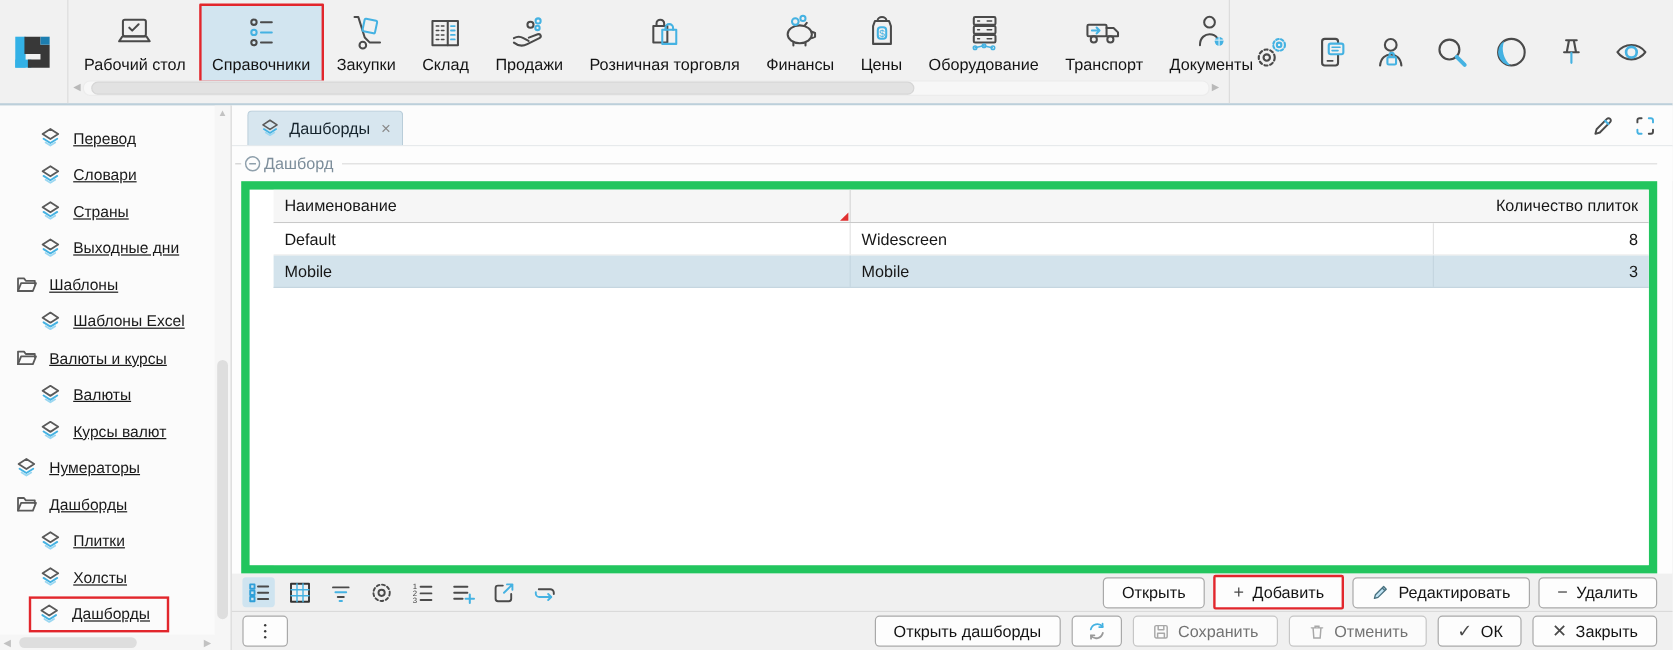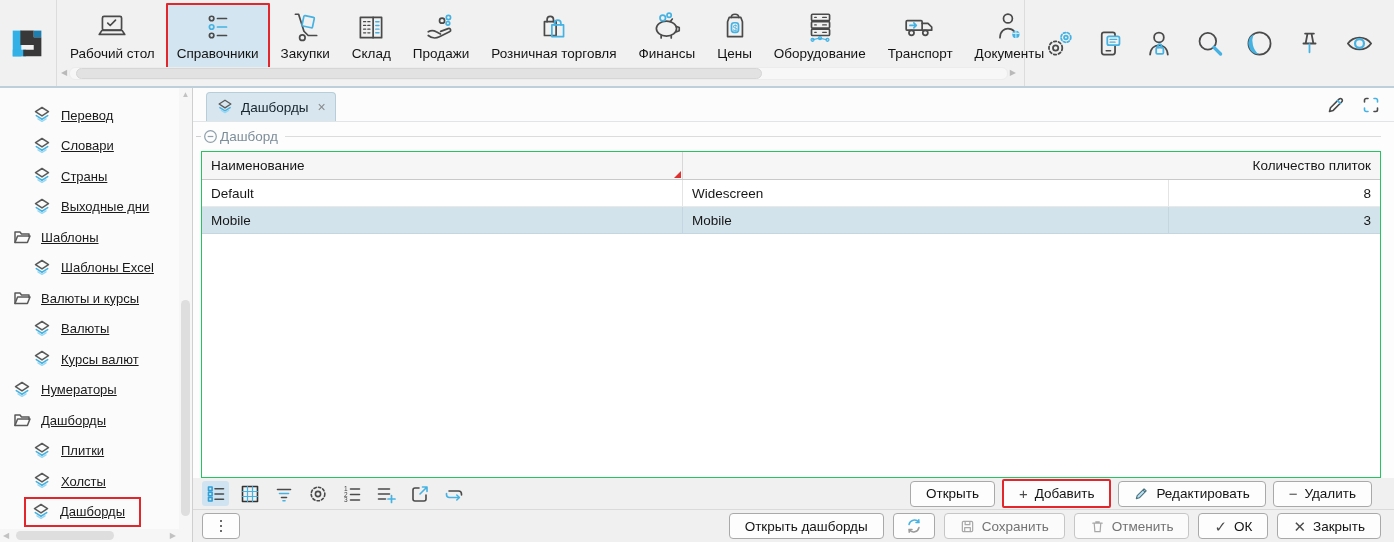--- a/index.html
+++ b/index.html
@@ -47,35 +47,35 @@
   .tab{height:28px;display:flex;align-items:center;gap:7px;padding:0 7px 0 9px;background:#d7e6ef;
        border:1px solid #b9cdd9;border-bottom:none;border-radius:4px 4px 0 0;font-size:13.5px;color:#17252e;}
   .tab-close{color:#8a8a8a;font-size:14px;padding:0 2px;}
   .strip-actions{margin-left:auto;display:flex;gap:15px;align-items:center;padding-bottom:6px;}
   
   .grouprow{height:29px;display:flex;align-items:center;padding-left:3px;gap:2px;background:#fdfdfd;}
   .gdash{width:5px;height:1px;background:#cfcfcf;}
   .group-label{color:#7d8e9b;font-size:13.5px;}
   .gline{flex:1;height:1px;background:#dcdcdc;margin:0 13px 0 5px;}
   
-  .tablewrap{flex:1;margin:0 13px 0 8px;border:1px solid #22c55e;background:#fff;display:flex;flex-direction:column;overflow:hidden;}
+  .tablewrap{flex:1;margin:0 13px 0 8px;border:7px solid #22c55e;background:#fff;display:flex;flex-direction:column;overflow:hidden;padding-left:20px;}
   .thead{display:flex;height:27px;background:#f6f6f6;border-bottom:1px solid #c9c9c9;flex:none;}
   .th,.td{position:relative;display:flex;align-items:center;padding:0 9px;font-size:13.5px;color:#171717;}
   .th{border-right:1px solid #d8d8d8;}
   .td{border-right:1px solid #e4e4e4;}
   .c1{width:462px;flex:none;}
   .c2{width:467px;flex:none;}
   .c3{flex:1;justify-content:flex-end;border-right:none !important;}
   .sort-tri{position:absolute;right:1px;bottom:1px;width:0;height:0;border-left:7px solid transparent;border-bottom:7px solid #e03030;}
   .trow{display:flex;height:26px;border-bottom:1px solid #e9e9e9;background:#fff;flex:none;}
   .trow.selected{background:#d3e3ec;border-bottom-color:#c5d6e0;}
   .trow.selected .td{border-right-color:#c5d6e0;}
   .tfill{flex:1;background:#fff;}
   
-  .toolrow{height:31px;background:#f0f0f0;display:flex;align-items:center;padding:0 22px 0 9px;gap:7px;flex:none;}
+  .toolrow{height:31px;background:#f0f0f0;display:flex;align-items:center;padding:0 13px 0 9px;gap:7px;flex:none;}
   .ticon{width:27px;height:25px;display:flex;align-items:center;justify-content:center;border-radius:3px;}
   .ticon.active{background:#cfe4f0;}
   .spacer{flex:1;}
   .btn{display:inline-flex;align-items:center;justify-content:center;gap:7px;height:26px;padding:0 15px;
        background:#fdfdfd;border:1px solid #a9a9a9;border-radius:4px;font-size:13.5px;color:#141414;box-sizing:border-box;}
   .btn.hl-red{border:2.5px solid #e2262c;border-radius:2px;height:29px;}
   .btn.disabled{color:#737373;border-color:#c6c6c6;background:#fbfbfb;}
   .glyph{font-size:15px;line-height:1;color:#4a4a4a;}
   
   .statusrow{height:33px;background:#f0f0f0;border-top:1px solid #dadada;display:flex;align-items:center;

